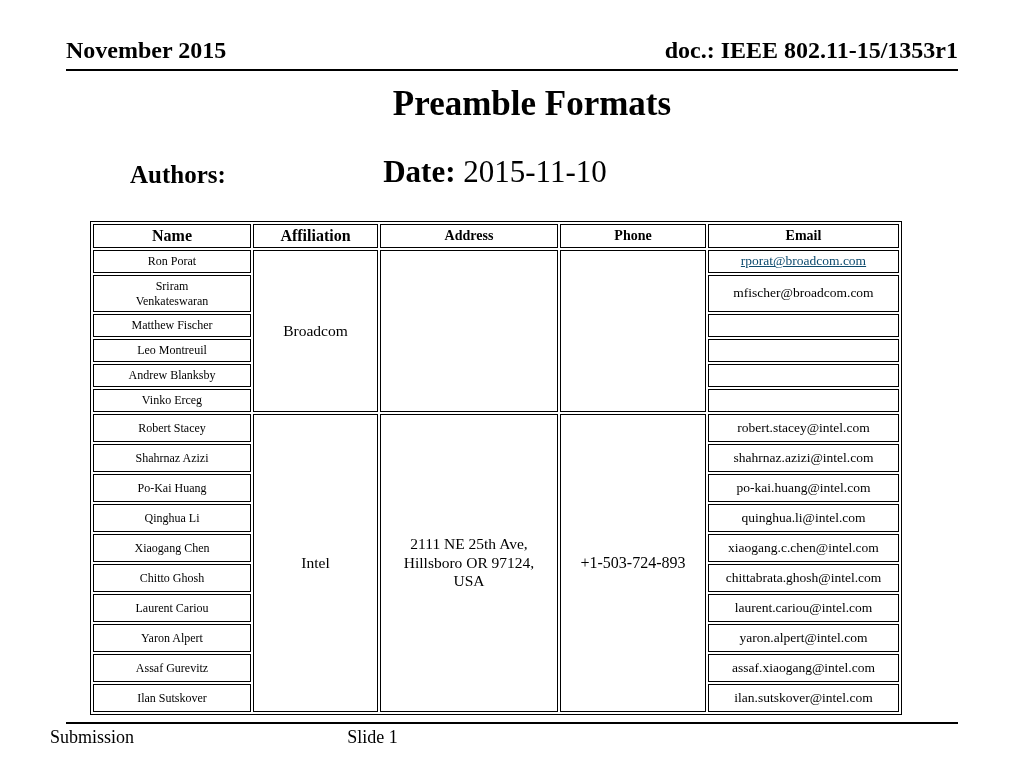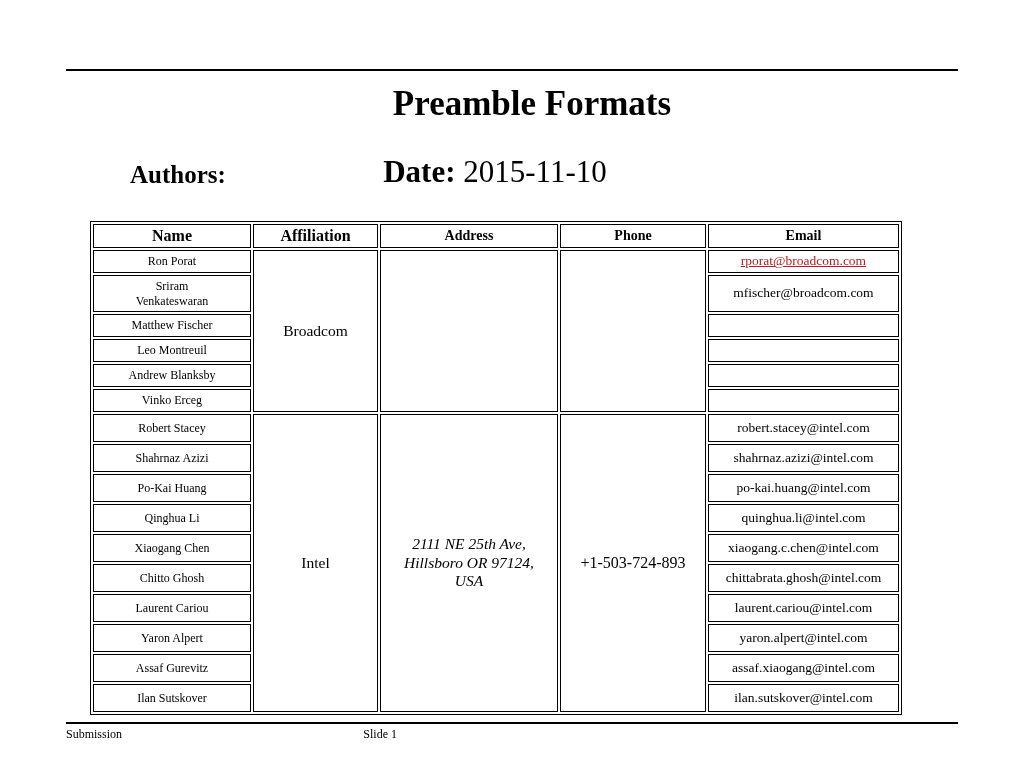--- a/index.html
+++ b/index.html
@@ -49,40 +49,44 @@
   }
   .authors-tbl th{font-weight:bold;}
   th.th-lg{font-size:16px;}
   th.th-sm{font-size:14px;}
   tr.r-hdr{height:24px;}
   tr.r-b{height:23px;}
   tr.r-b2{height:37px;}
   tr.r-i{height:28px;}
   td.name-cell{font-size:12px;white-space:pre-line;}
   td.aff-cell{font-size:15.5px;}
-  td.addr-cell{font-size:15.5px;white-space:pre-line;font-style:italic;}
+  td.addr-cell{font-size:15.5px;white-space:pre-line;}
   td.phone-cell{font-size:16px;}
   td.email-cell{font-size:13.5px;}
-  .email-link{color:#b91c1c;text-decoration:underline;cursor:pointer;}
+  .email-link{color:#0c4a6e;text-decoration:underline;cursor:pointer;}
   
   .ftr-rule{position:absolute;left:66px;top:722px;width:892px;height:2px;background:#000;}
   .ftr{
-    position:absolute;left:66px;top:727px;width:892px;
+    position:absolute;left:50px;top:727px;width:892px;
     display:grid;grid-template-columns:1fr 1fr 1fr;
-    font-size:12px;
+    font-size:18px;
   }
   .ftr .l{text-align:left;}
   .ftr .c{}
   .ftr .r{text-align:right;}
 </style>
 </head>
 <body>
 
 <div class="slide">
 
+  <div class="hdr">
+    <span>November 2015</span>
+    <span>doc.: IEEE 802.11-15/1353r1</span>
+  </div>
   <div class="hdr-rule"></div>
 
   <div class="title">Preamble Formats</div>
 
   <div class="dateline"><span class="b">Date:</span> <span>2015-11-10</span></div>
 
   <div class="authors">Authors:</div>
 
   <table class="authors-tbl">
     <colgroup>

